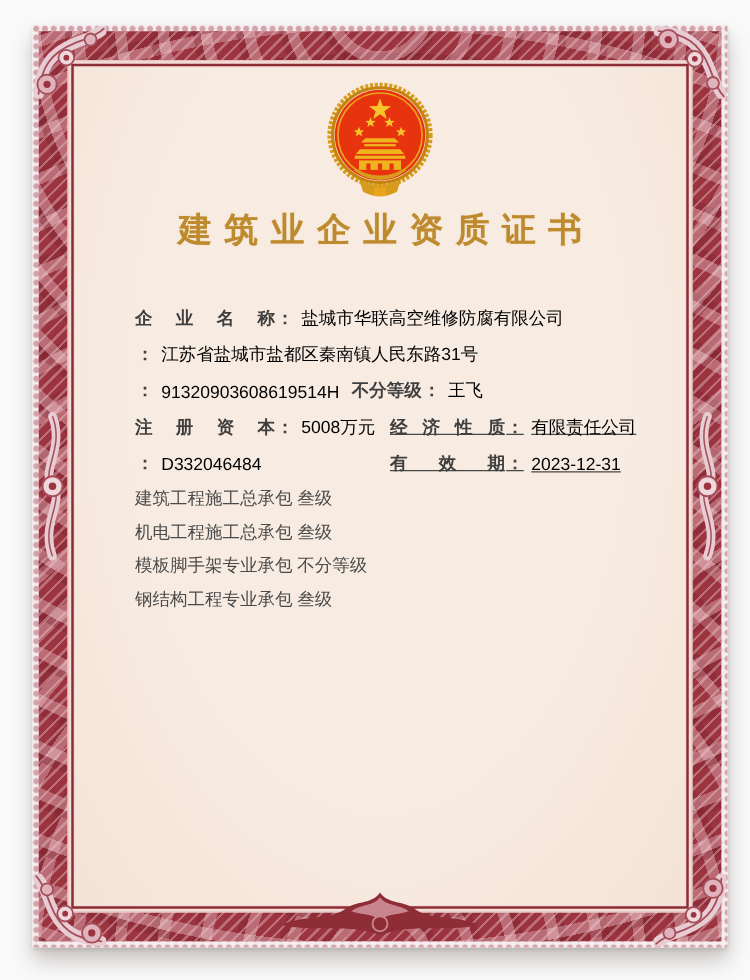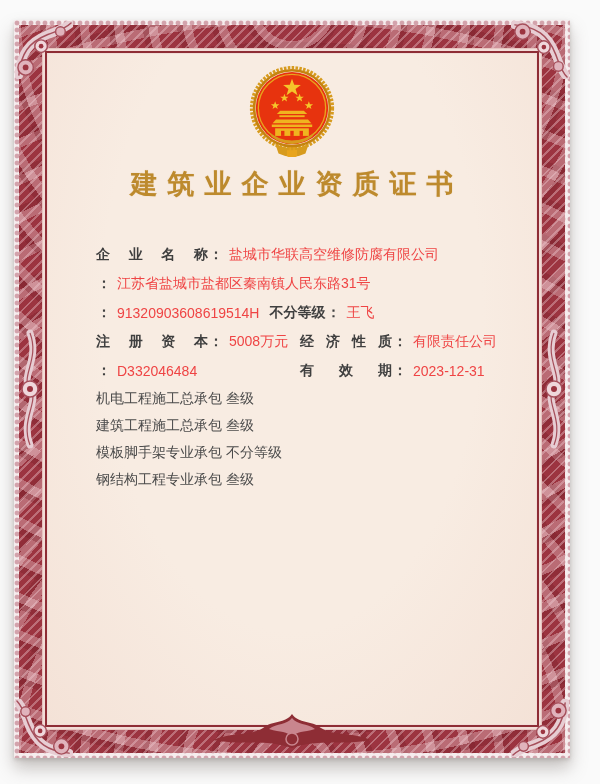--- a/index.html
+++ b/index.html
@@ -5,21 +5,21 @@
   html,body{margin:0;padding:0;}
   body{
     width:600px;height:784px;
     background:#fafafa;
     font-family:"Liberation Sans","DejaVu Sans",sans-serif;
     position:relative;
     overflow:hidden;
   }
   
   .cert{
-    position:absolute;left:14px;top:20px;width:556px;height:738px;
+    position:absolute;left:26px;top:20px;width:556px;height:738px;
     box-shadow:0 10px 16px rgba(110,100,95,.38), 0 2px 4px rgba(110,100,95,.25);
     background:#fff;
   }
   .layer{position:absolute;}
   .lace{
     inset:0;
     background-color:#f6edee;
     background-image:radial-gradient(circle at 3px 3px, #d3a3ac 2px, rgba(211,163,172,.25) 2.6px, transparent 3px);
     background-size:7px 7px;
   }
@@ -79,22 +79,22 @@
     color:#464646;font-size:14px;margin-left:40px;
   }
   .row{height:29px;display:flex;align-items:center;white-space:nowrap;}
   .row.qual{height:27px;}
   .flabel{
     display:inline-block;width:112px;
     font-weight:700;color:#3f3f3f;
     text-align:justify;text-align-last:justify;
   }
   .colon{font-weight:700;color:#3f3f3f;margin:0 2px 0 1px;}
-  .value{font-weight:400;color:#ef4444;margin-left:4px;}
-  .col2{margin-left:auto;display:flex;align-items:center;width:228px;}
+  .value{font-weight:400;color:#000000;margin-left:4px;}
+  .col2{margin-left:auto;display:flex;align-items:center;width:228px;text-decoration:underline;}
   .flabel2{
     display:inline-block;width:92px;
     font-weight:700;color:#3f3f3f;
     text-align:justify;text-align-last:justify;
   }
   .inlinepair{display:flex;align-items:center;margin-left:10px;}
   .flabel-inline{font-weight:700;color:#3f3f3f;}
   .qual-header{font-weight:700;color:#3f3f3f;}
   .qual-item{font-weight:500;color:#4a4a4a;}
 </style>
@@ -253,26 +253,26 @@
           <span class="value">D332046484</span>
         <span class="col2">
           <span class="flabel2">有 效 期</span>
             <span class="colon">：</span>
             <span class="value">2023-12-31</span>
         </span>
       </div>
 
 
       <div class="row qual">
+        <span class="qual-item">建筑工程施工总承包 叁级</span>
+      </div>
+      <div class="row qual">
         <span class="qual-item">机电工程施工总承包 叁级</span>
       </div>
       <div class="row qual">
-        <span class="qual-item">建筑工程施工总承包 叁级</span>
-      </div>
-      <div class="row qual">
         <span class="qual-item">模板脚手架专业承包 不分等级</span>
       </div>
       <div class="row qual">
         <span class="qual-item">钢结构工程专业承包 叁级</span>
       </div>
 
     </div>
   </div>
 </div>
 

